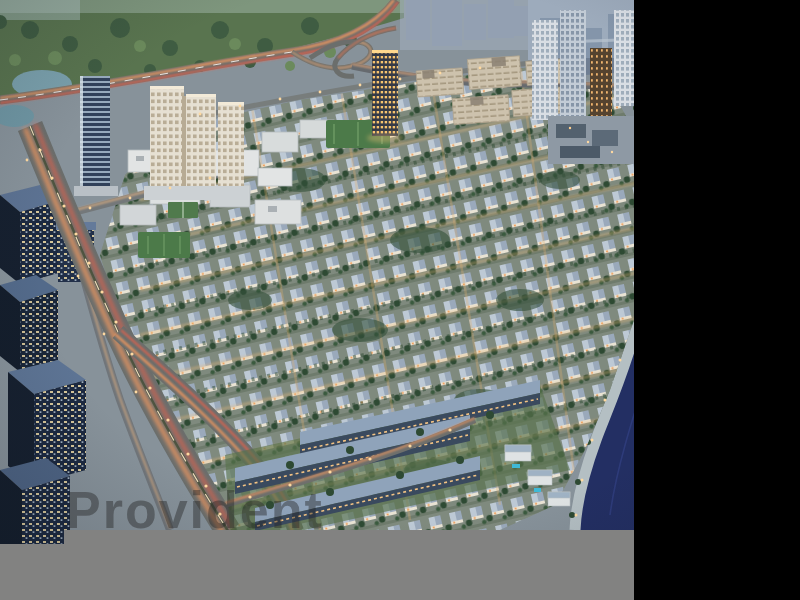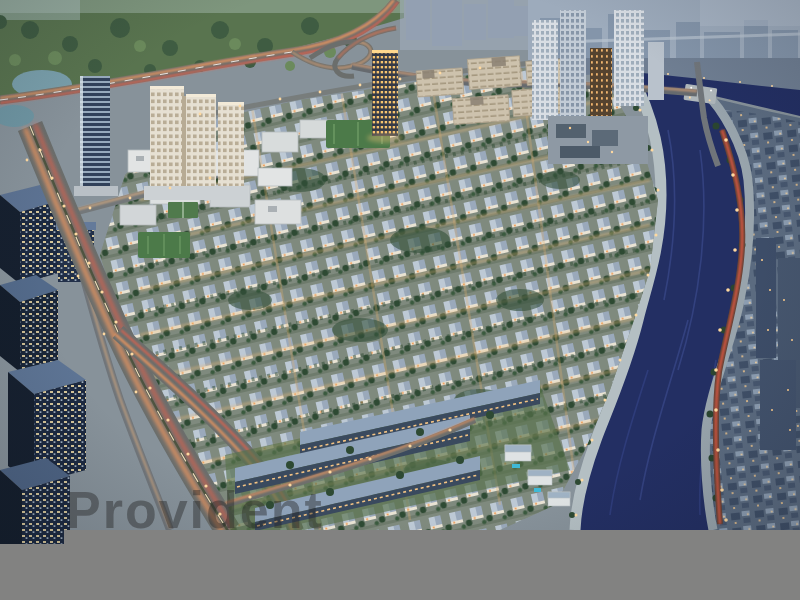--- a/index.html
+++ b/index.html
@@ -1,16 +1,16 @@
 <!DOCTYPE html>
 <html><head>
 <meta charset="utf-8">
 <style>
   html,body{margin:0;padding:0;background:#000;}
-  .stage{position:relative;width:800px;height:600px;overflow:hidden;background:#1d4ed8;
+  .stage{position:relative;width:634px;height:600px;overflow:hidden;background:#1d4ed8;
          font-family:"Liberation Sans", sans-serif;text-align:right;}
   svg{display:block}
   .wm{font-family:"Liberation Sans", sans-serif;font-weight:bold;letter-spacing:2px;}
 </style>
 </head>
 <body>
 
 <div class="stage">
 <svg width="800" height="600" viewBox="0 0 800 600" xmlns="http://www.w3.org/2000/svg">
   <defs>

